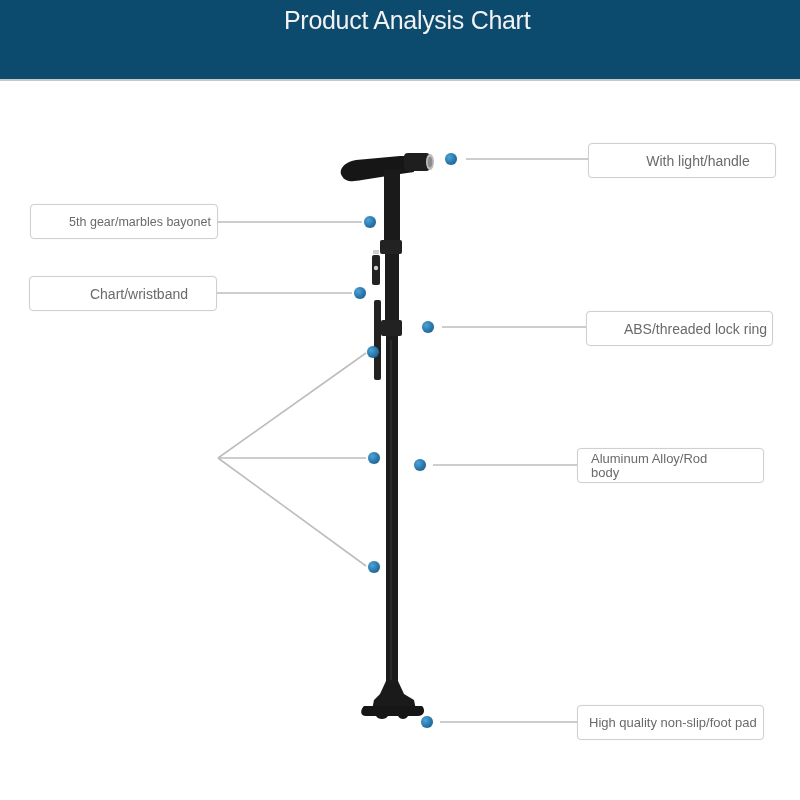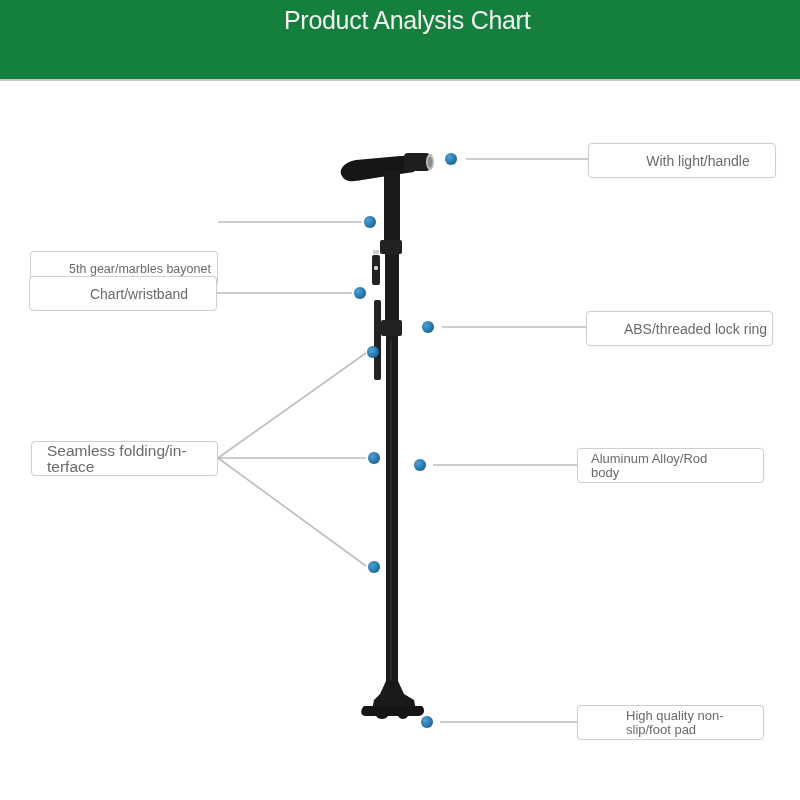--- a/index.html
+++ b/index.html
@@ -11,21 +11,21 @@
     width: 800px;
     height: 800px;
     position: relative;
     overflow: hidden;
     font-family: "Liberation Sans", "DejaVu Sans", sans-serif;
   }
   .header {
     position: absolute;
     left: 0; top: 0;
     width: 800px; height: 79px;
-    background: #15803d;
+    background: #0c4a6e;
     border-bottom: 2px solid #c8c8c8;
   }
   .header-title {
     position: absolute;
     left: 284px; top: 6px;
     width: 260px;
     color: #f2f2f2;
     font-size: 25px;
     line-height: 29px;
     letter-spacing: -0.3px;
@@ -121,37 +121,34 @@
   <div class="dot" style="left:367px; top:346px;"></div>
   <div class="dot" style="left:368px; top:452px;"></div>
   <div class="dot" style="left:414px; top:459px;"></div>
   <div class="dot" style="left:368px; top:561px;"></div>
   <div class="dot" style="left:421px; top:716px;"></div>
 
   <div class="label-box center" style="left:588px; top:143px; width:188px; height:35px; font-size:14px;">
     <span class="label-text">With light/handle</span>
   </div>
 
-  <div class="label-box center" style="left:30px; top:204px; width:188px; height:35px; font-size:12.5px;margin-top:47px;">
+  <div class="label-box center" style="left:30px; top:204px; width:188px; height:35px; font-size:12.5px;">
     <span class="label-text">5th gear/marbles bayonet</span>
   </div>
 
   <div class="label-box center" style="left:29px; top:276px; width:188px; height:35px; font-size:14px;">
     <span class="label-text">Chart/wristband</span>
   </div>
 
   <div class="label-box center" style="left:586px; top:311px; width:187px; height:35px; font-size:14px;">
     <span class="label-text">ABS/threaded lock ring</span>
   </div>
 
-  <div class="label-box left" style="left:31px; top:441px; width:187px; height:35px; font-size:15.5px; line-height:16px; padding-left:15px;">
-    <span class="label-text" style="width:160px;">Seamless folding/in-terface</span>
-  </div>
 
   <div class="label-box left" style="left:577px; top:448px; width:187px; height:35px; font-size:13px; line-height:14px; padding-left:13px;">
     <span class="label-text" style="width:140px;">Aluminum Alloy/Rod body</span>
   </div>
 
   <div class="label-box left" style="left:577px; top:705px; width:187px; height:35px; font-size:13px; line-height:14px; padding-left:11px;">
-    <span class="label-text" style="width:170px;margin-left:37px;">High quality non-slip/foot pad</span>
+    <span class="label-text" style="width:170px;">High quality non-slip/foot pad</span>
   </div>
 
 </div>
 
 </body></html>

